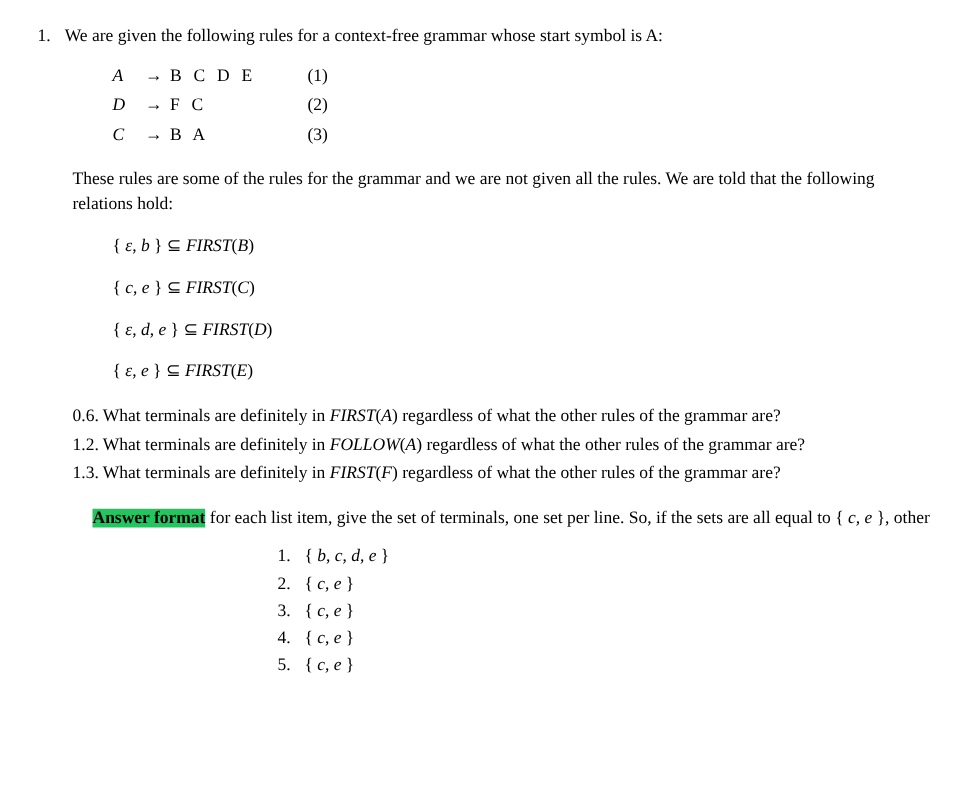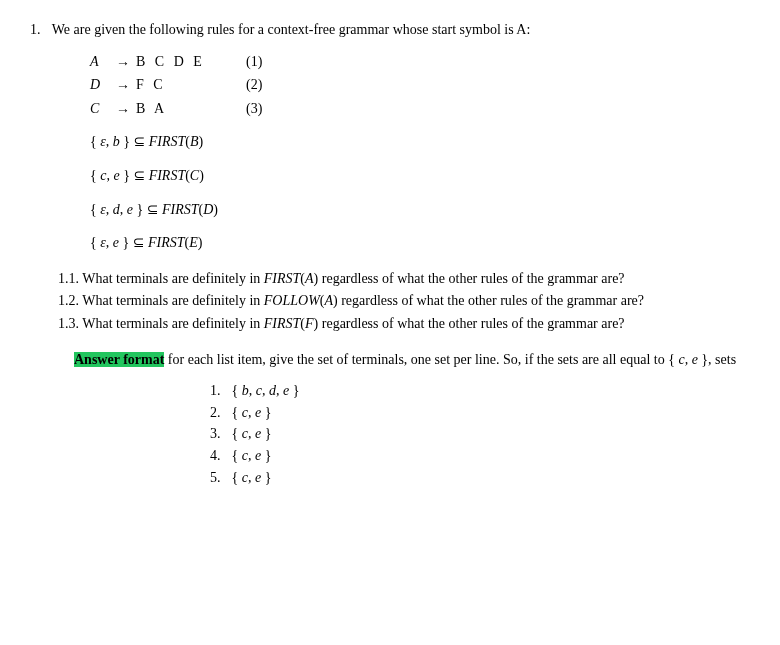--- a/index.html
+++ b/index.html
@@ -65,21 +65,21 @@
       margin: 16px 0 12px 44px;
     }
     .highlight {
       background-color: #22c55e;
       font-weight: bold;
     }
     .example-block {
       margin: 12px 0 0 180px;
     }
     .example-row {
-      margin: 2px 0;
+      margin: 2px 12px;
     }
     .ex-num {
       display: inline-block;
       width: 18px;
     }
   </style>
 </head>
 <body>
 
 <div>
@@ -100,53 +100,54 @@
       <span class="rule-num">(2)</span>
     </div>
     <div class="rule-row">
       <span class="rule-lhs">C</span>
       <span class="rule-arrow">→</span>
       <span class="rule-rhs">B A</span>
       <span class="rule-num">(3)</span>
     </div>
   </div>
 
+  <div class="para">These rules are some of the rules for the grammar and we are not given all the rules. We are told that the following relations hold:</div>
 
   <div class="relations-block">
     <div class="relation-row">
       { <span class="italic">ε</span>, <span class="italic">b</span> } ⊆ <span class="italic">FIRST</span>(<span class="italic">B</span>)
     </div>
     <div class="relation-row">
       { <span class="italic">c</span>, <span class="italic">e</span> } ⊆ <span class="italic">FIRST</span>(<span class="italic">C</span>)
     </div>
     <div class="relation-row">
       { <span class="italic">ε</span>, <span class="italic">d</span>, <span class="italic">e</span> } ⊆ <span class="italic">FIRST</span>(<span class="italic">D</span>)
     </div>
     <div class="relation-row">
       { <span class="italic">ε</span>, <span class="italic">e</span> } ⊆ <span class="italic">FIRST</span>(<span class="italic">E</span>)
     </div>
   </div>
 
   <div class="subquestions">
     <div class="subq-row">
-      <span>1.1.</span>
+      <span>0.6.</span>
       <span>What terminals are definitely in <span class="italic">FIRST</span>(<span class="italic">A</span>) regardless of what the other rules of the grammar are?</span>
     </div>
     <div class="subq-row">
       <span>1.2.</span>
       <span>What terminals are definitely in <span class="italic">FOLLOW</span>(<span class="italic">A</span>) regardless of what the other rules of the grammar are?</span>
     </div>
     <div class="subq-row">
       <span>1.3.</span>
       <span>What terminals are definitely in <span class="italic">FIRST</span>(<span class="italic">F</span>) regardless of what the other rules of the grammar are?</span>
     </div>
   </div>
 
   <div class="answer-format-block">
-    <span class="highlight">Answer format</span><span> for each list item, give the set of terminals, one set per line. So, if the sets are all equal to { </span><span class="italic">c, e</span><span> }, sets</span>
+    <span class="highlight">Answer format</span><span> for each list item, give the set of terminals, one set per line. So, if the sets are all equal to { </span><span class="italic">c, e</span><span> }, other</span>
   </div>
 
   <div class="example-block">
     <div class="example-row">
       <span class="ex-num">1.</span>
       <span>{ <span class="italic">b</span>, <span class="italic">c</span>, <span class="italic">d</span>, <span class="italic">e</span> }</span>
     </div>
     <div class="example-row">
       <span class="ex-num">2.</span>
       <span>{ <span class="italic">c</span>, <span class="italic">e</span> }</span>

